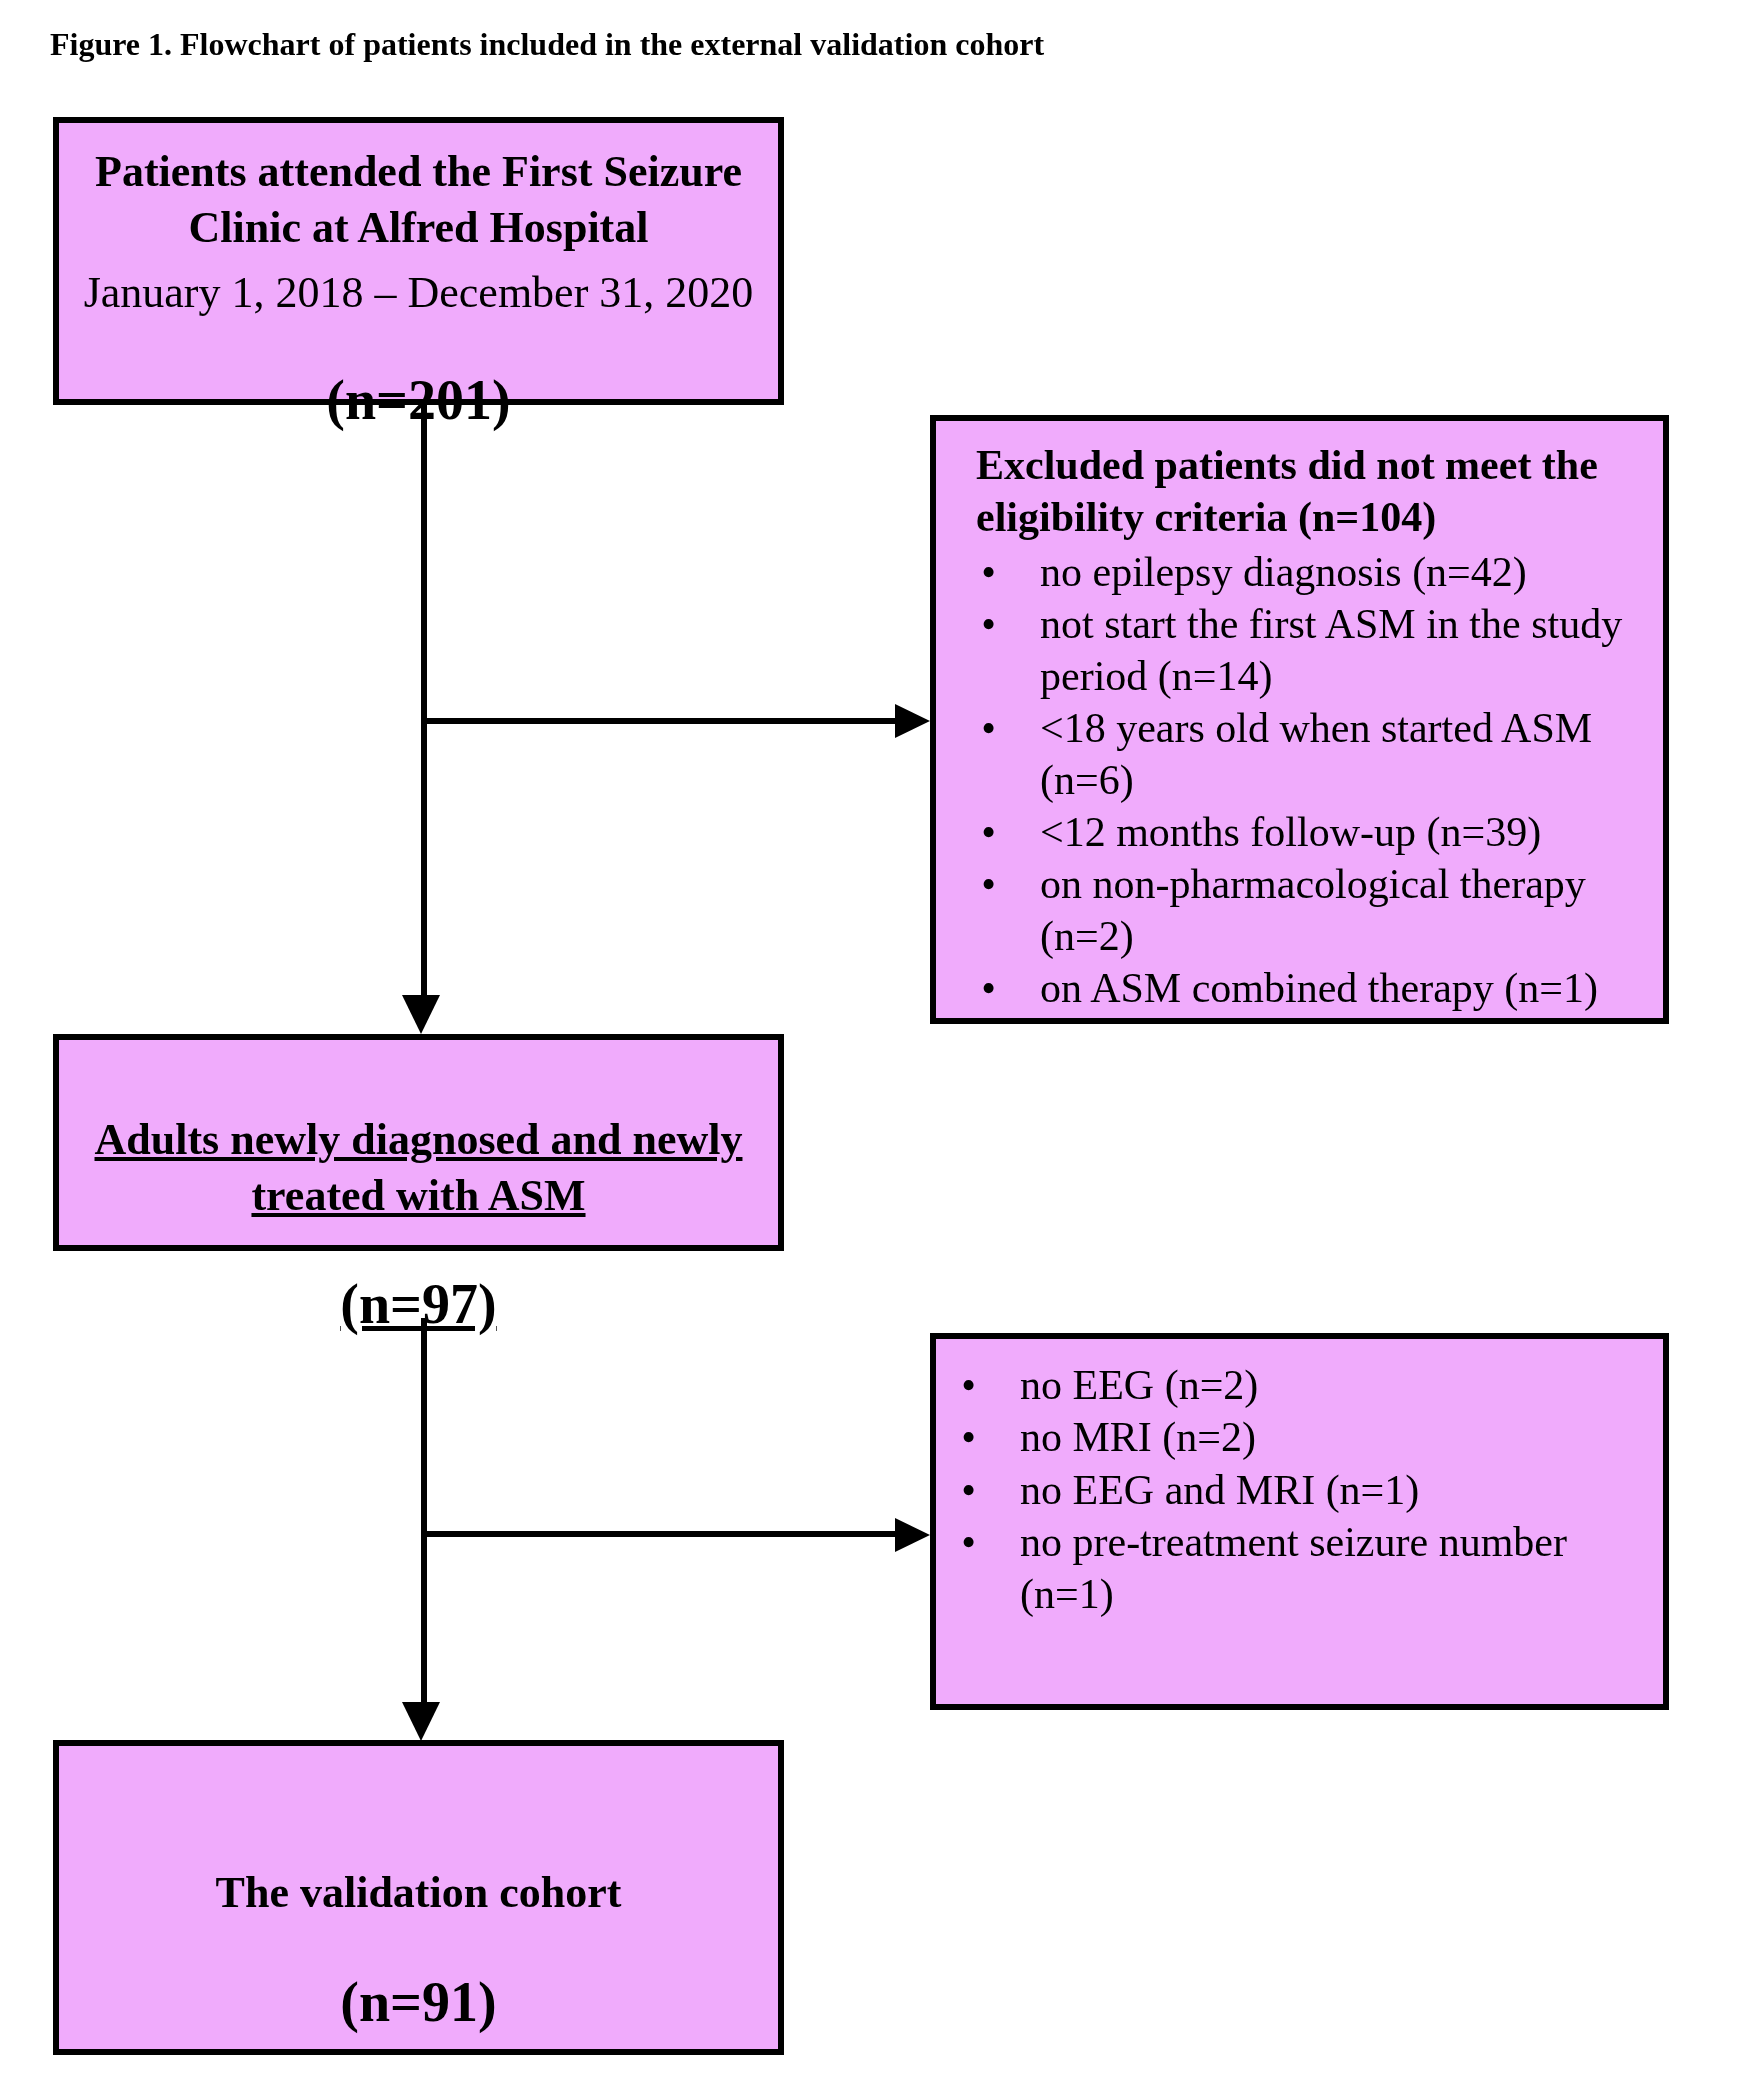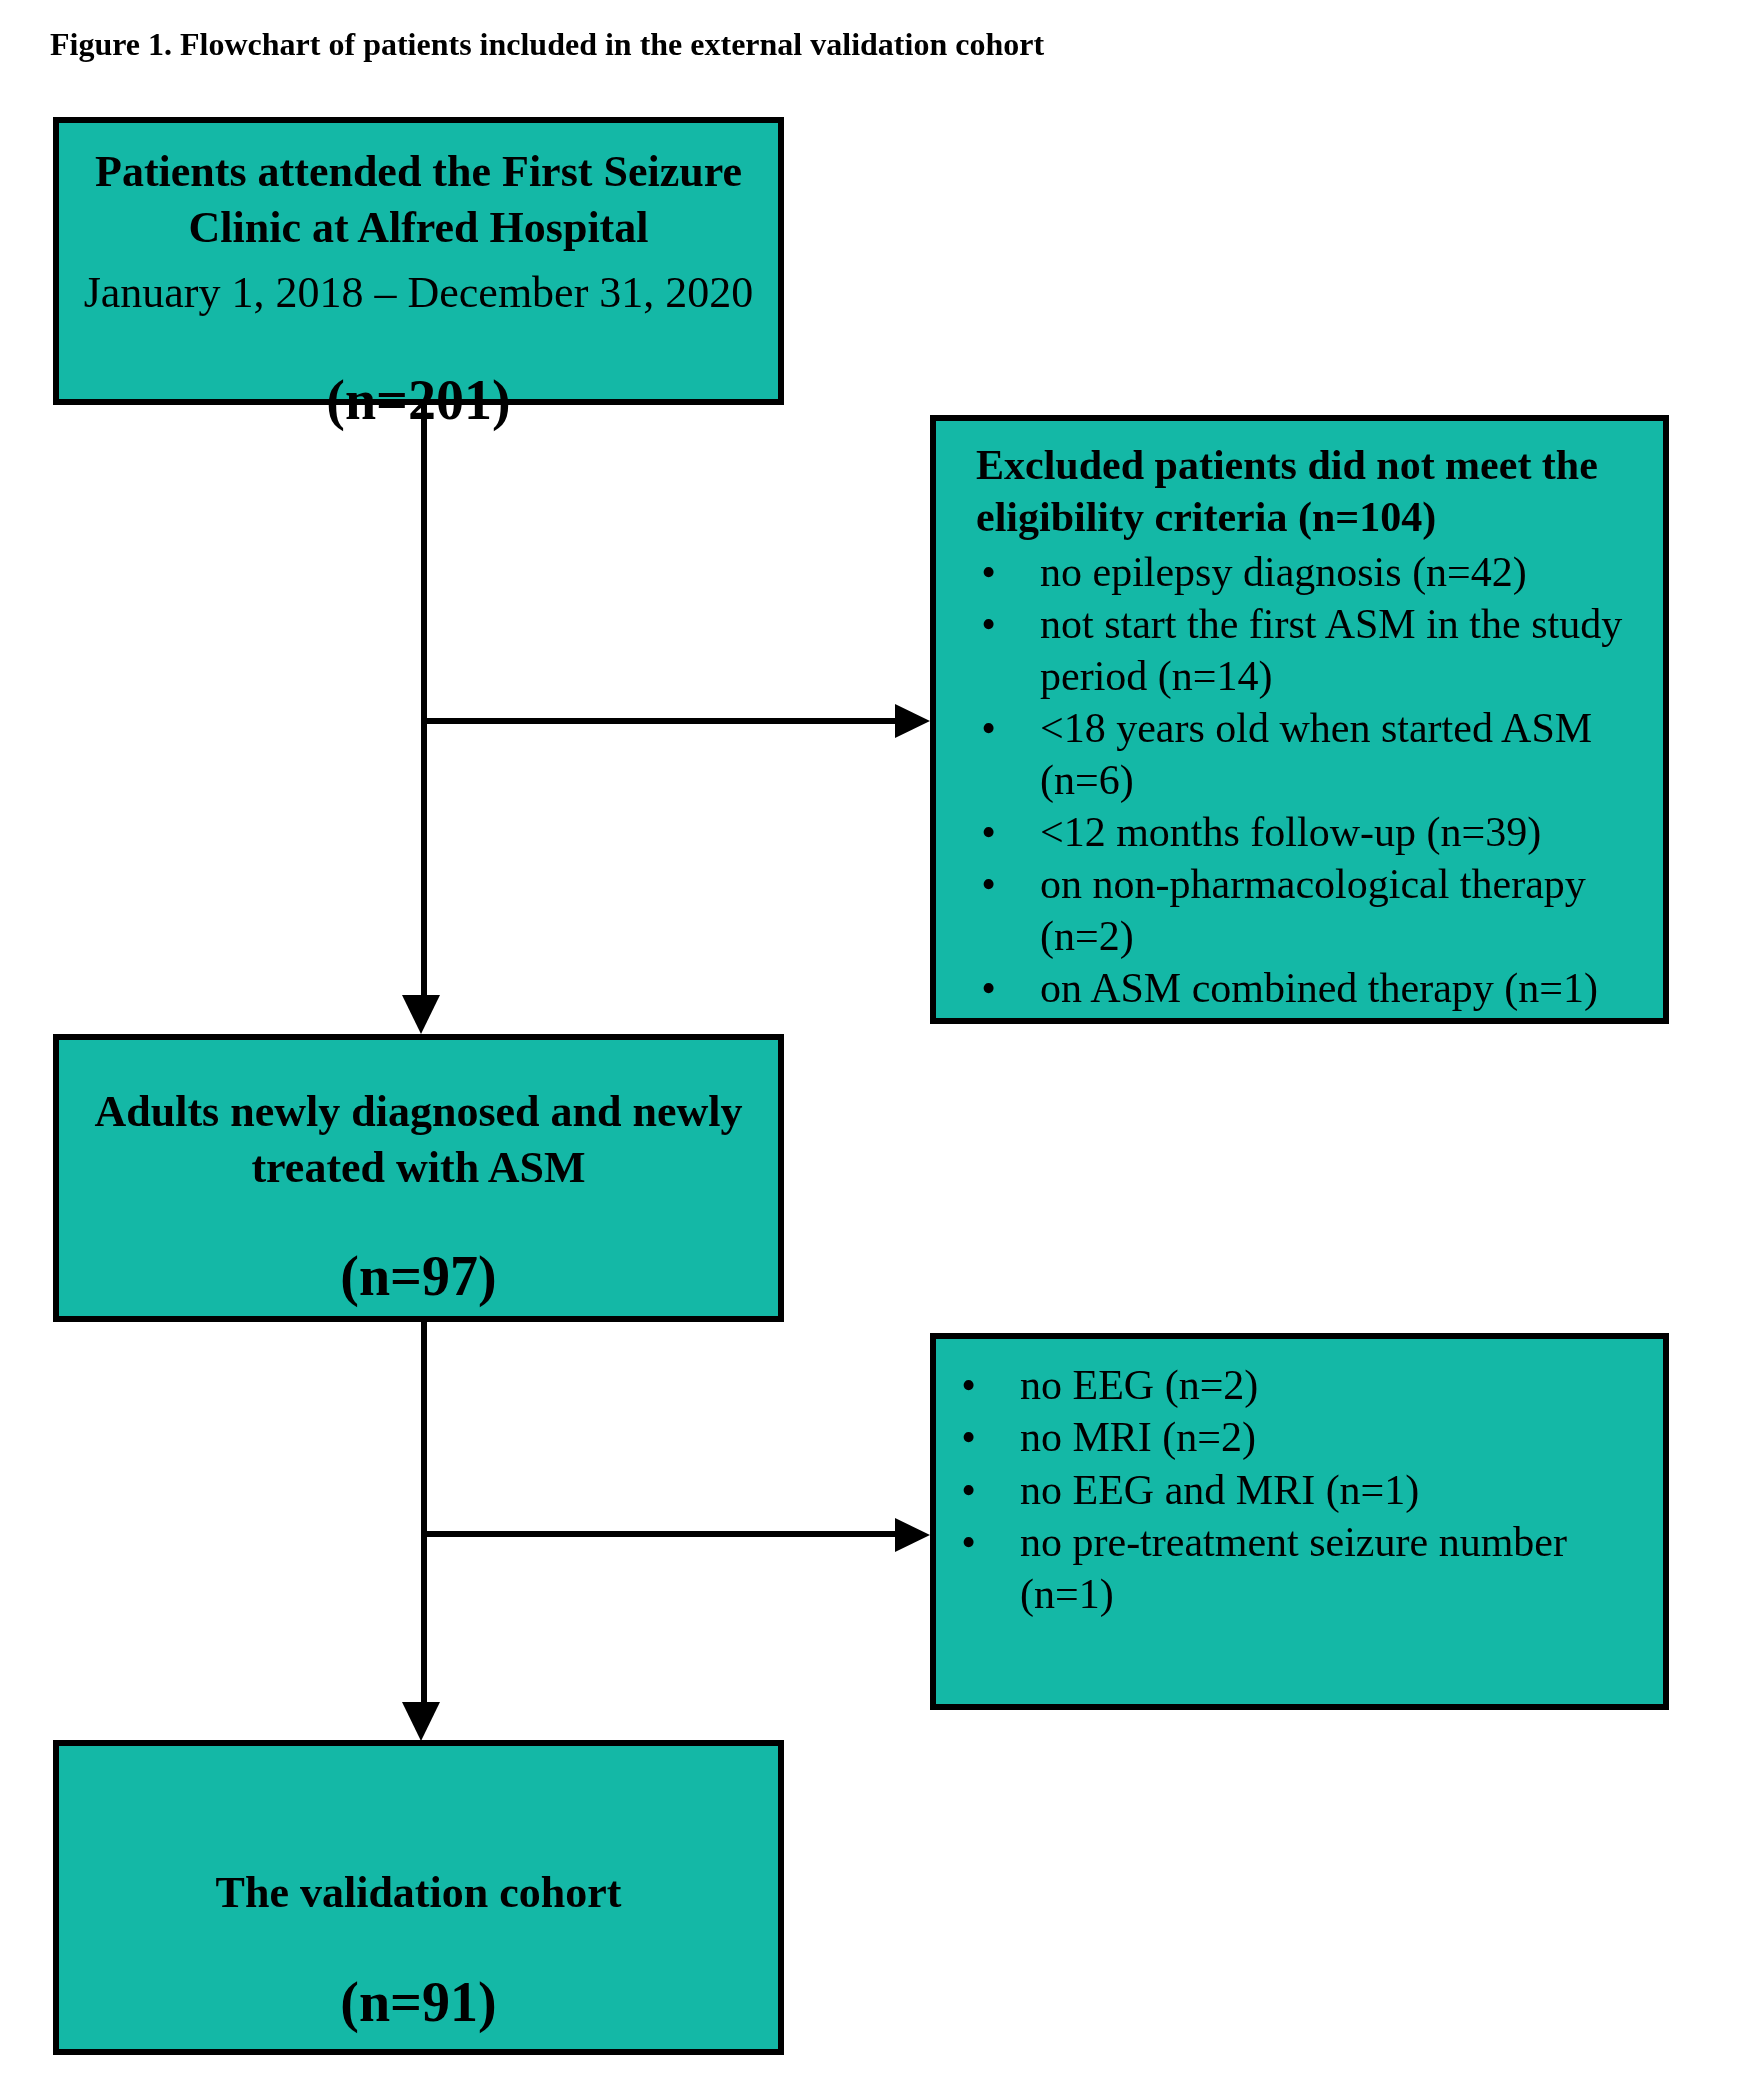--- a/index.html
+++ b/index.html
@@ -15,21 +15,21 @@
     position: absolute;
     left: 50px; top: 26px;
     font-size: 32px;
     font-weight: bold;
     line-height: 1.15;
     white-space: nowrap;
   }
   .box {
     position: absolute;
     border: 6.2px solid #000;
-    background: #14b8a6;
+    background: #f0abfc;
   }
   .center-box {
     text-align: center;
     display: block;
   }
   .node-title {
     font-size: 44px;
     font-weight: bold;
     line-height: 1.28;
     white-space: pre-line;
@@ -39,21 +39,21 @@
     line-height: 1.28;
     white-space: pre-line;
     margin-top: 8px;
   }
   .node-count {
     font-size: 56px;
     font-weight: bold;
     margin-top: 47px;
   }
   #box-top { left: 53px; top: 117px; width: 731px; height: 288px; padding-top: 21px; }
-  #box-cohort { left: 53px; top: 1034px; width: 731px; height: 288px; padding-top: 44px; }
+  #box-cohort { left: 53px; top: 1034px; width: 731px; height: 217px; padding-top: 72px; text-decoration: underline; }
   #box-validation { left: 53px; top: 1740px; width: 731px; height: 315px; padding-top: 119px; }
   #box-validation .node-count { margin-top: 49px; }
 
   .excl-box { padding: 17.7px 11px 0 20px; }
   #box-excl1 { left: 930px; top: 415px; width: 739px; height: 609px; padding-left: 40px; }
   #box-excl2 { left: 930px; top: 1333px; width: 739px; height: 377px; }
   .excl-header {
     font-size: 42px;
     font-weight: bold;
     line-height: 1.24;

